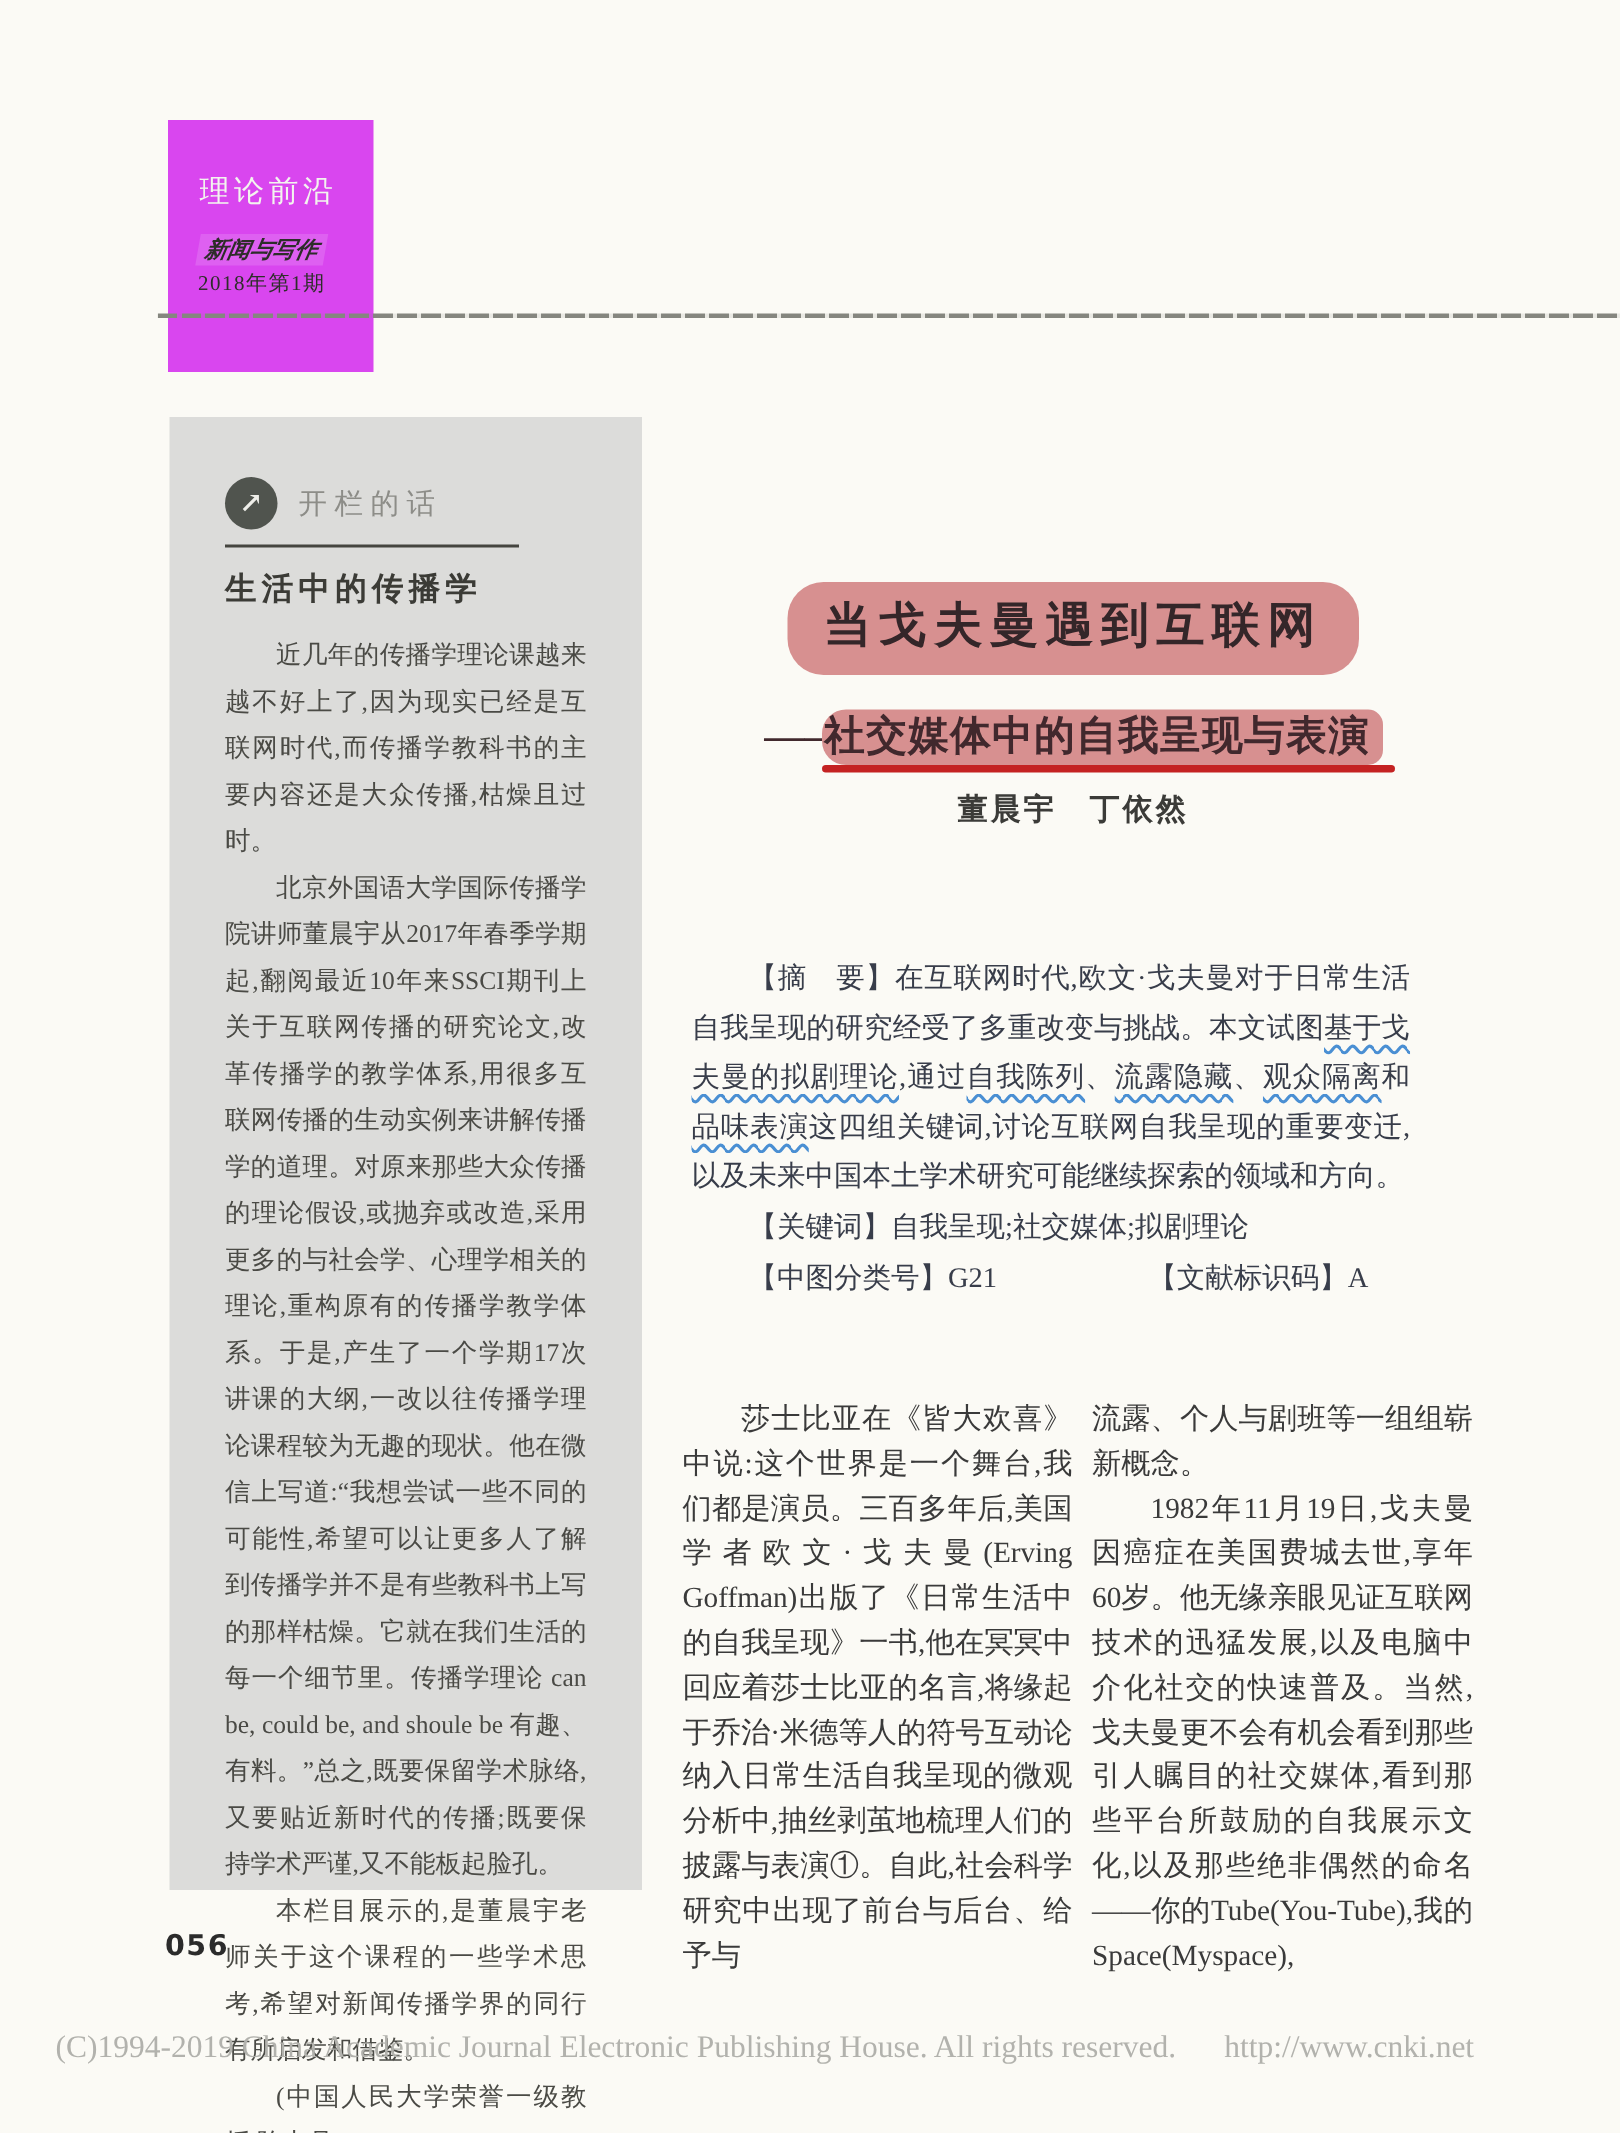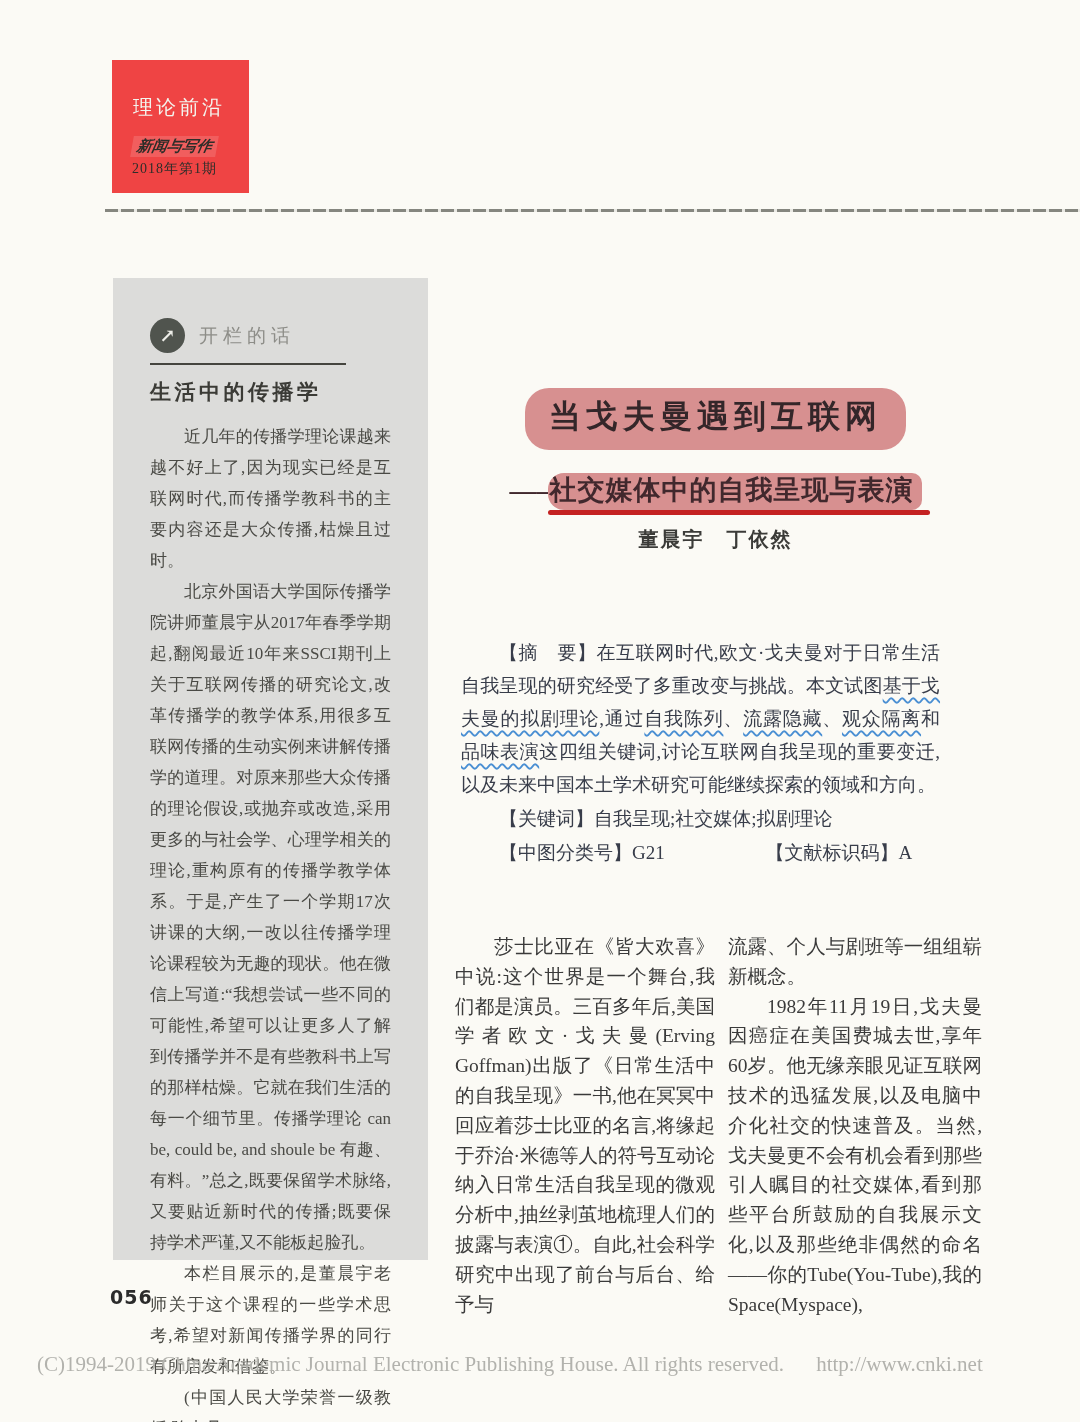--- a/index.html
+++ b/index.html
@@ -4,21 +4,21 @@
 <style>
   * { margin:0; padding:0; box-sizing:border-box; }
   html,body { background:#e8e8e4; }
   .page {
     position:relative; width:1080px; height:1422px; margin:0 auto;
     background:#fbfaf5; overflow:hidden;
     font-family:"Liberation Serif","DejaVu Serif",serif; color:#3a3a3a;
   }
 
   
-  .journal-box { position:absolute; left:112px; top:60px; width:137px; height:133px; background:#ef4444; }
+  .journal-box { position:absolute; left:112px; top:80px; width:137px; height:168px; background:#d946ef; }
   .journal-tag { color:#f3f4ee; font-size:20px; letter-spacing:3px; margin:34px 0 0 21px; }
   .journal-logo { display:inline-block; margin:15px 0 0 20px; padding:1px 5px; color:#2d2d29;
     font-size:15px; font-weight:700; font-style:italic; transform:skewX(-10deg);
     background:rgba(255,255,255,0.14); font-family:"DejaVu Serif",serif; }
   .journal-issue { color:#2e2e2a; font-size:14px; margin:3px 0 0 20px; letter-spacing:1px; }
 
   
   .top-divider { position:absolute; left:105px; right:0; top:209px; height:2.5px;
     background:repeating-linear-gradient(90deg,#85867f 0 13px,rgba(133,134,127,0.15) 13px 16px); }
 

